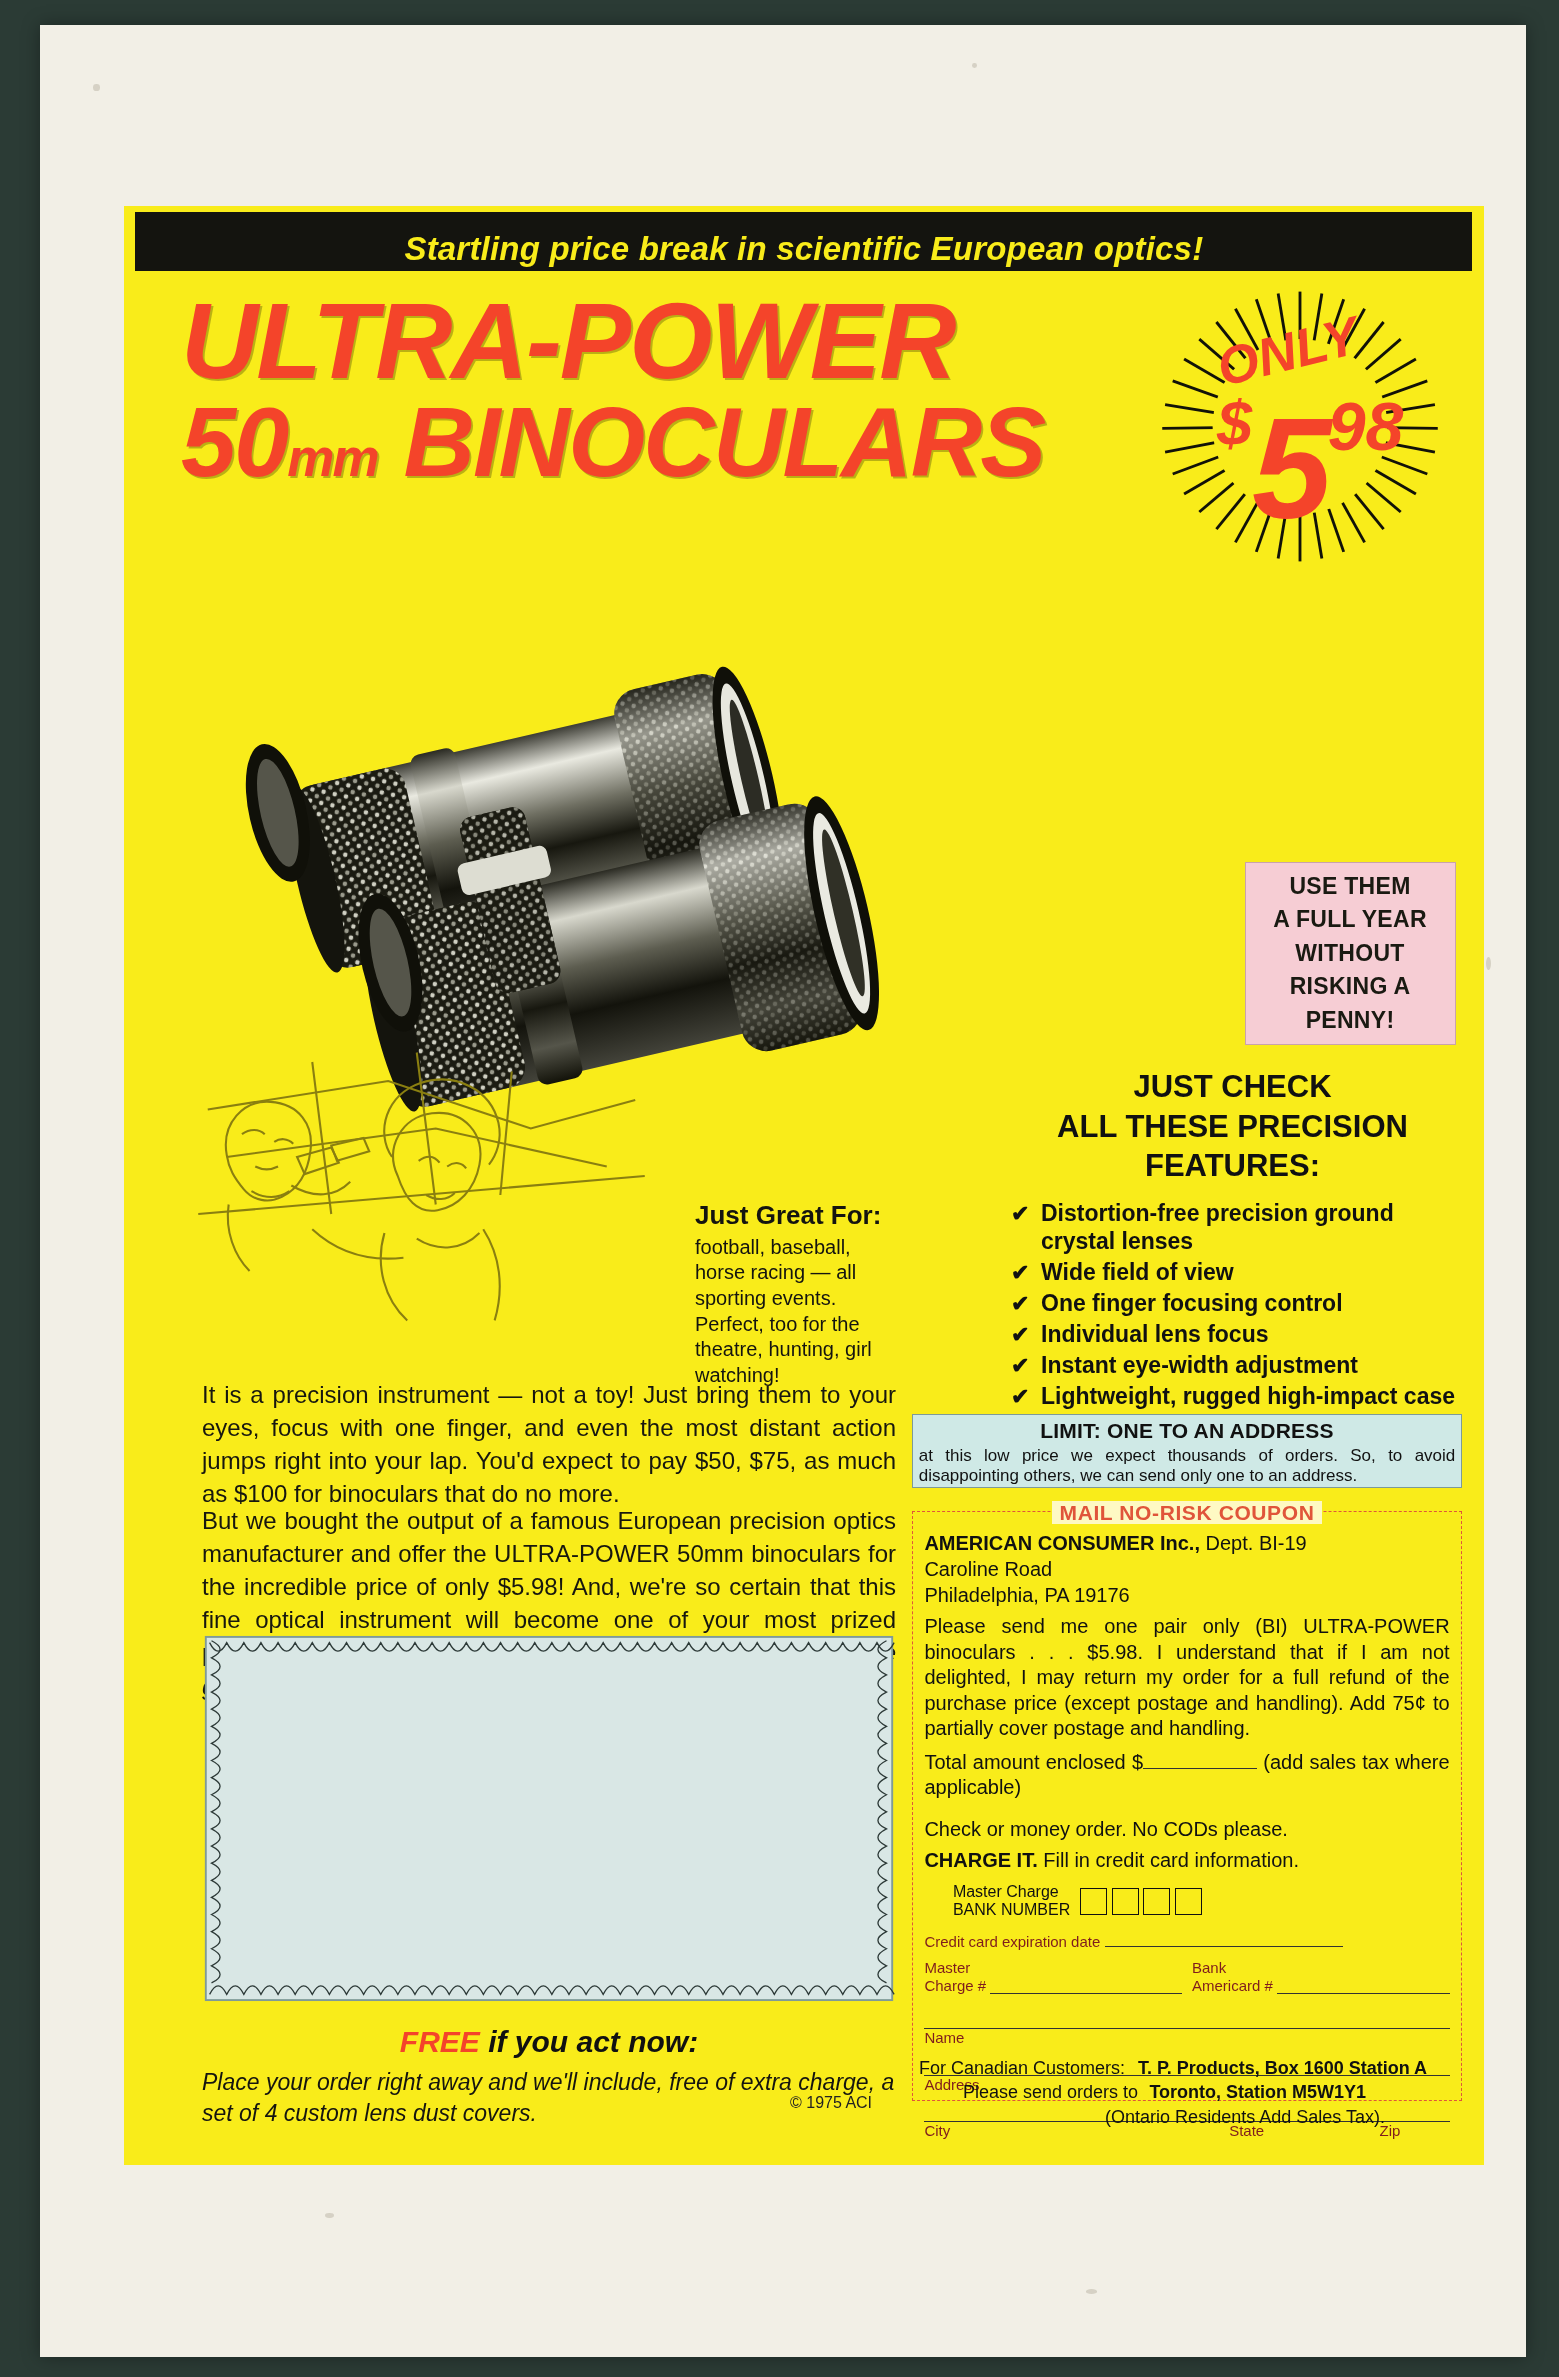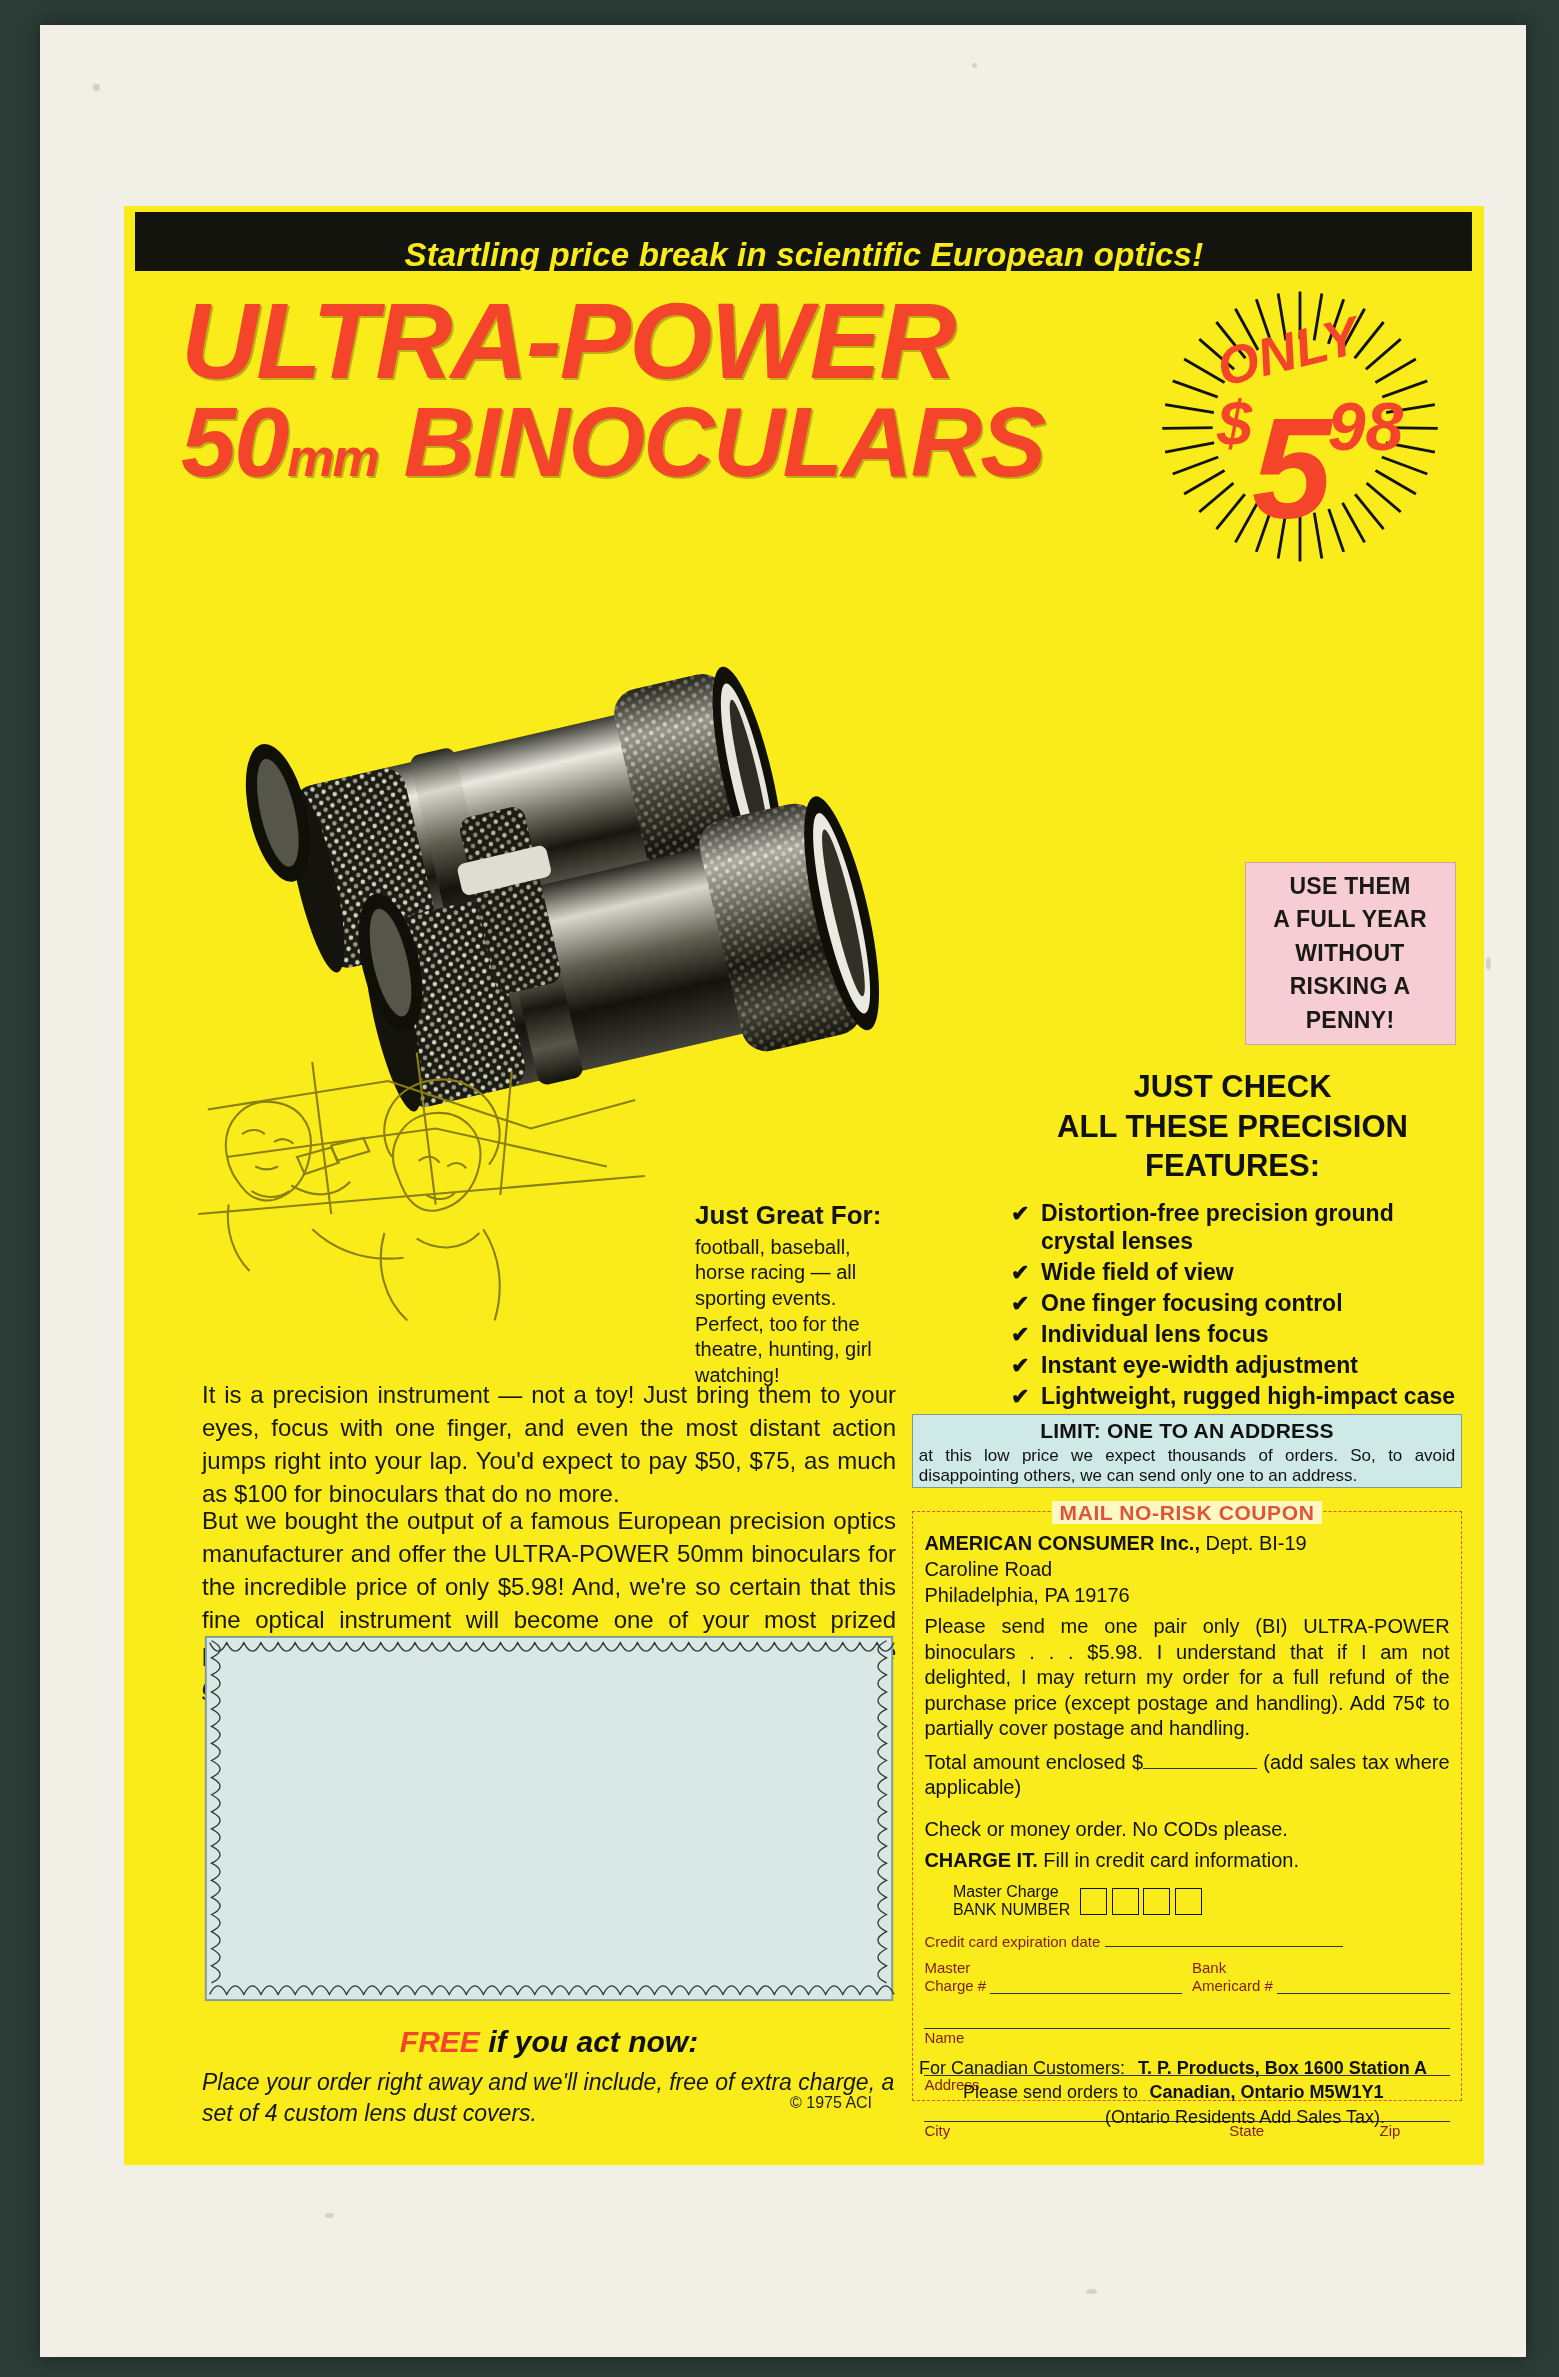--- a/index.html
+++ b/index.html
@@ -26,21 +26,21 @@
     position:absolute; left:84px; top:181px; width:1360px; height:1959px;
     background:#f9ec1a;
     overflow:hidden;
   }
   
   #banner {
     position:absolute; left:11.4px; top:5.7px; width:1337px; height:59px;
     background:#14140f;
   }
   #banner .txt {
-    position:absolute; left:0; top:14px; width:100%; height:100%;
+    position:absolute; left:0; top:8px; width:100%; height:100%;
     color:#f9ec1a; font-weight:bold; font-style:italic;
     font-size:33px; letter-spacing:0.2px;
     display:flex; align-items:center; justify-content:center;
     white-space:nowrap;
   }
 
   
   #headline { position:absolute; left:57px; top:86px; width:1008px; }
   .hl-row { color:#f4442a; font-weight:bold; font-style:italic; line-height:.92;
             text-shadow:1.9px 1.9px 0 rgba(0,0,0,.25); white-space:nowrap; }
@@ -437,21 +437,21 @@
         </div>
       </div>
 
       <div id="canada">
         <div style="display:flex">
           <span style="width:219px">For Canadian Customers:</span>
           <b>T. P. Products, Box 1600 Station A</b>
         </div>
         <div style="display:flex">
           <span style="width:219px;text-align:right;padding-right:11.4px">Please send orders to</span>
-          <b>Canadian, Ontario   M5W1Y1</b>
+          <b>Toronto, Station   M5W1Y1</b>
         </div>
         <div style="text-align:center;padding-left:114px">(Ontario Residents Add Sales Tax).</div>
       </div>
 
     </div>
   </div>
 </div>
 
 
 </body></html>

